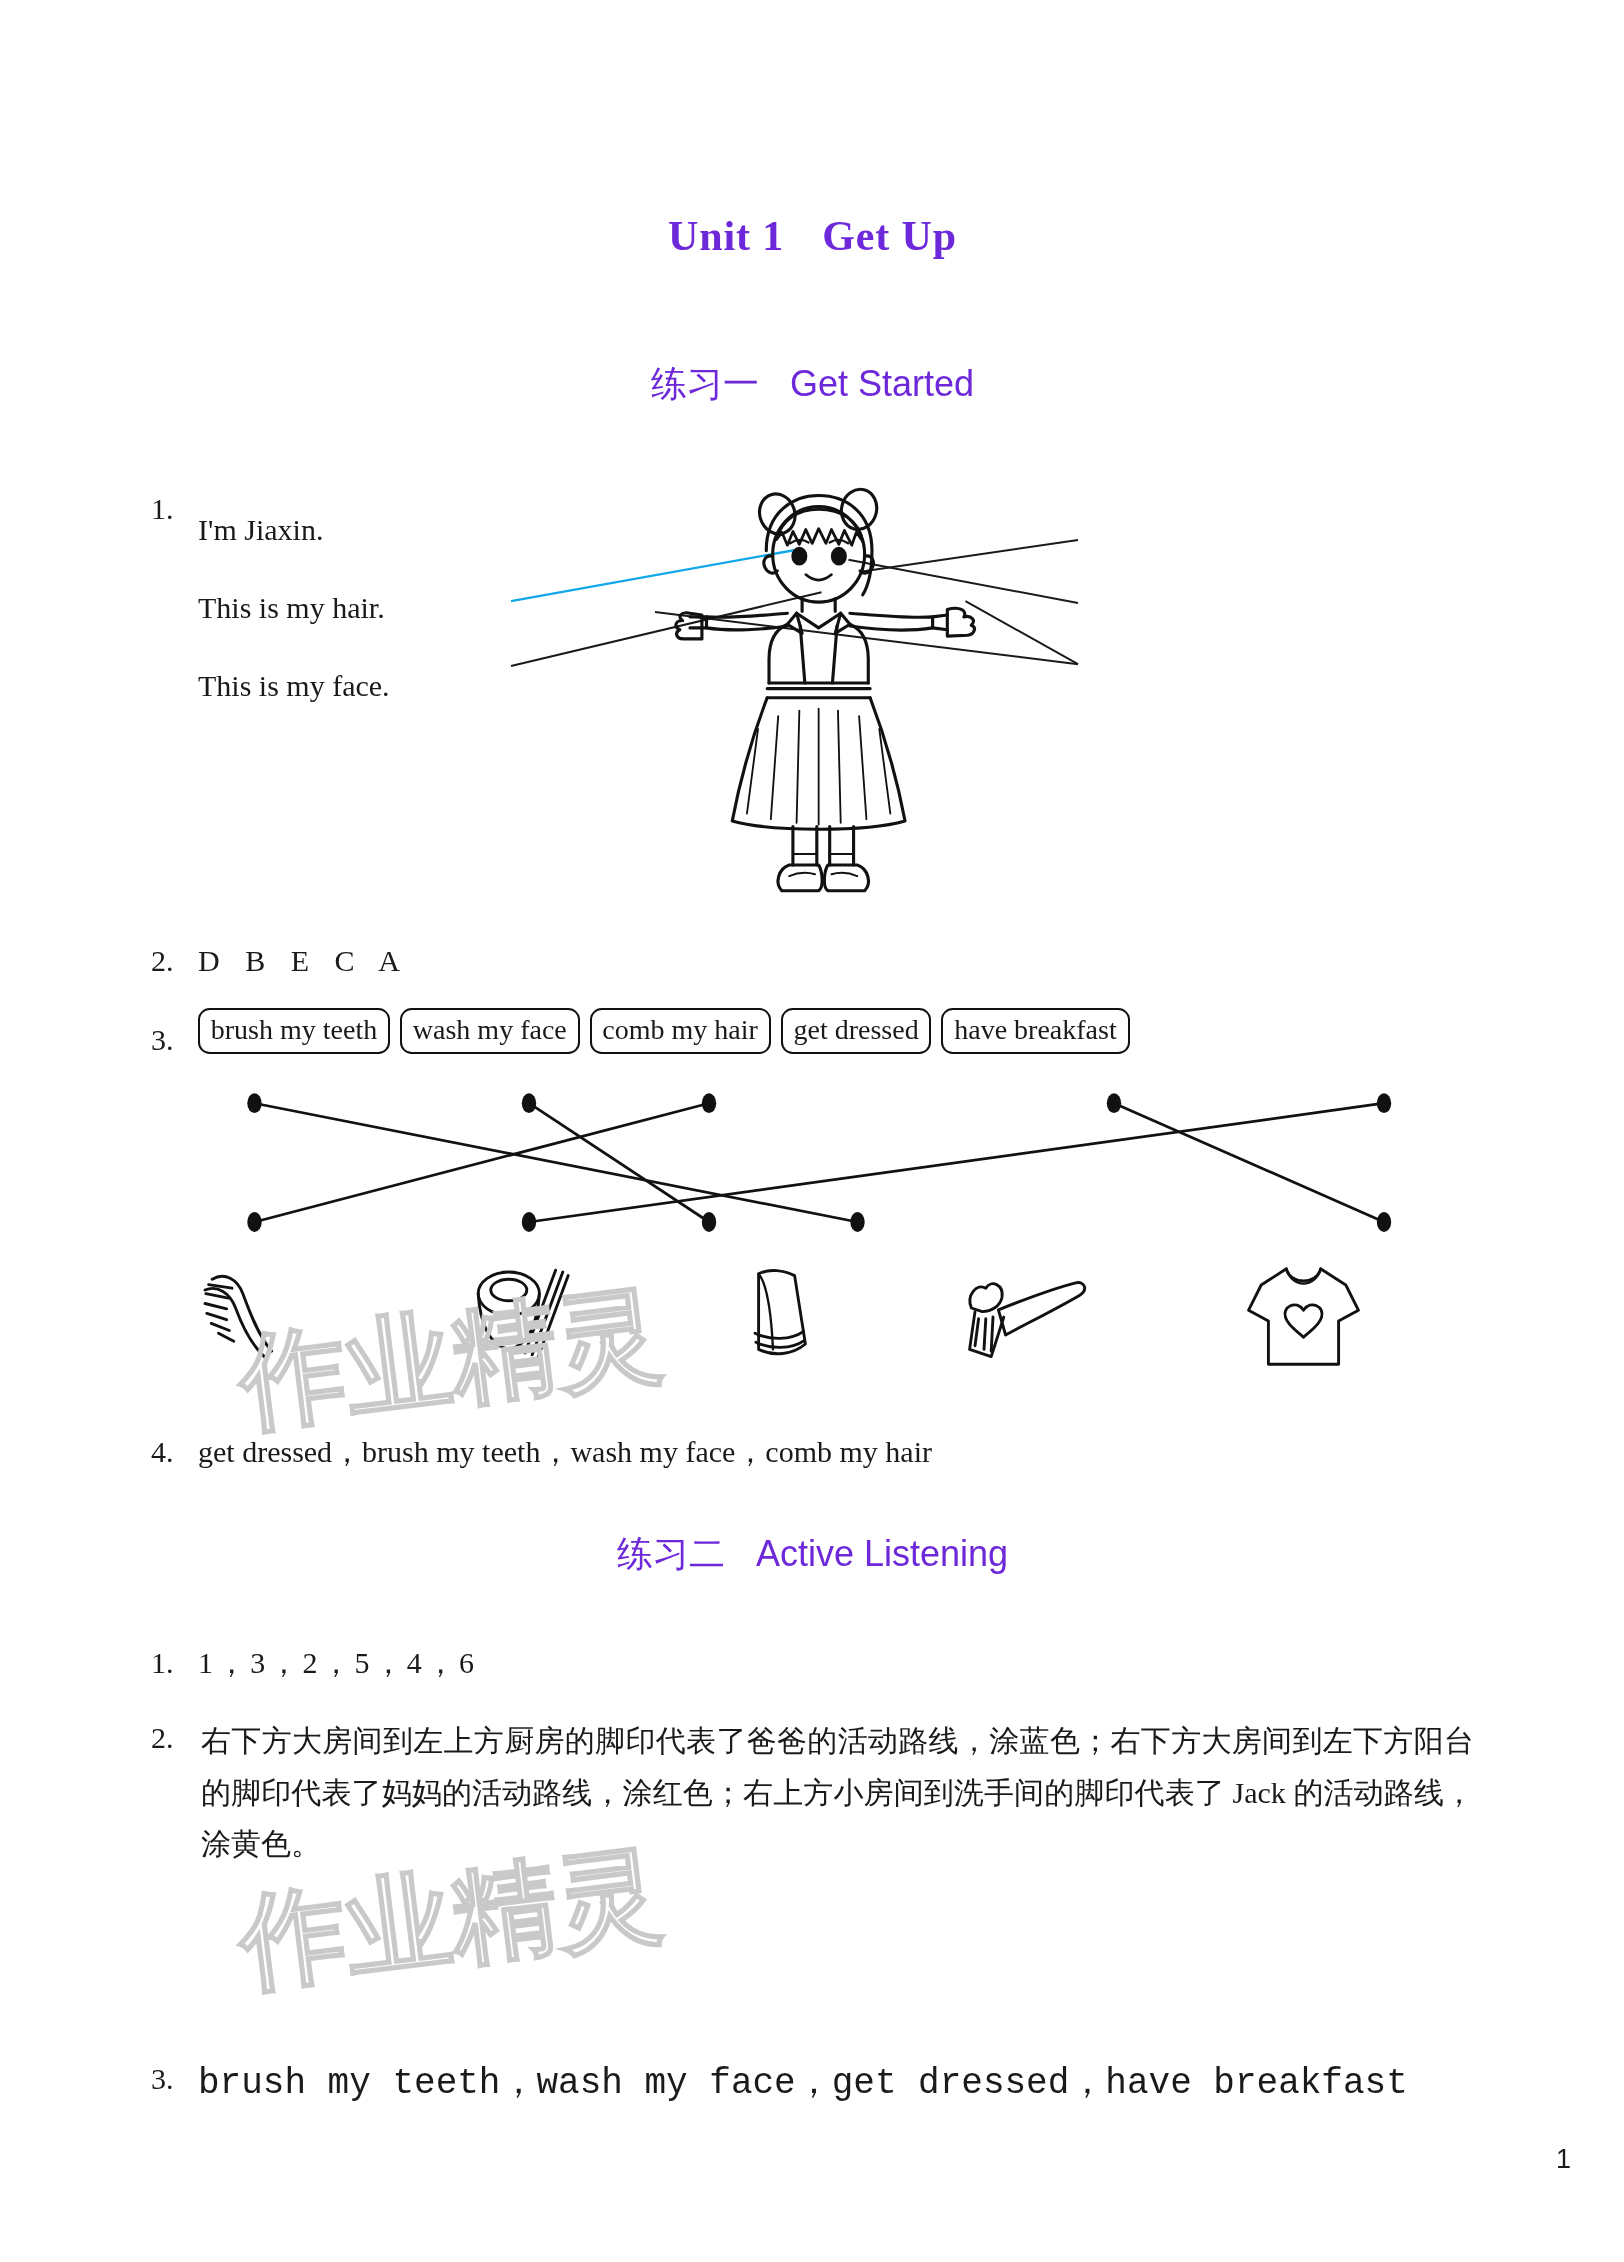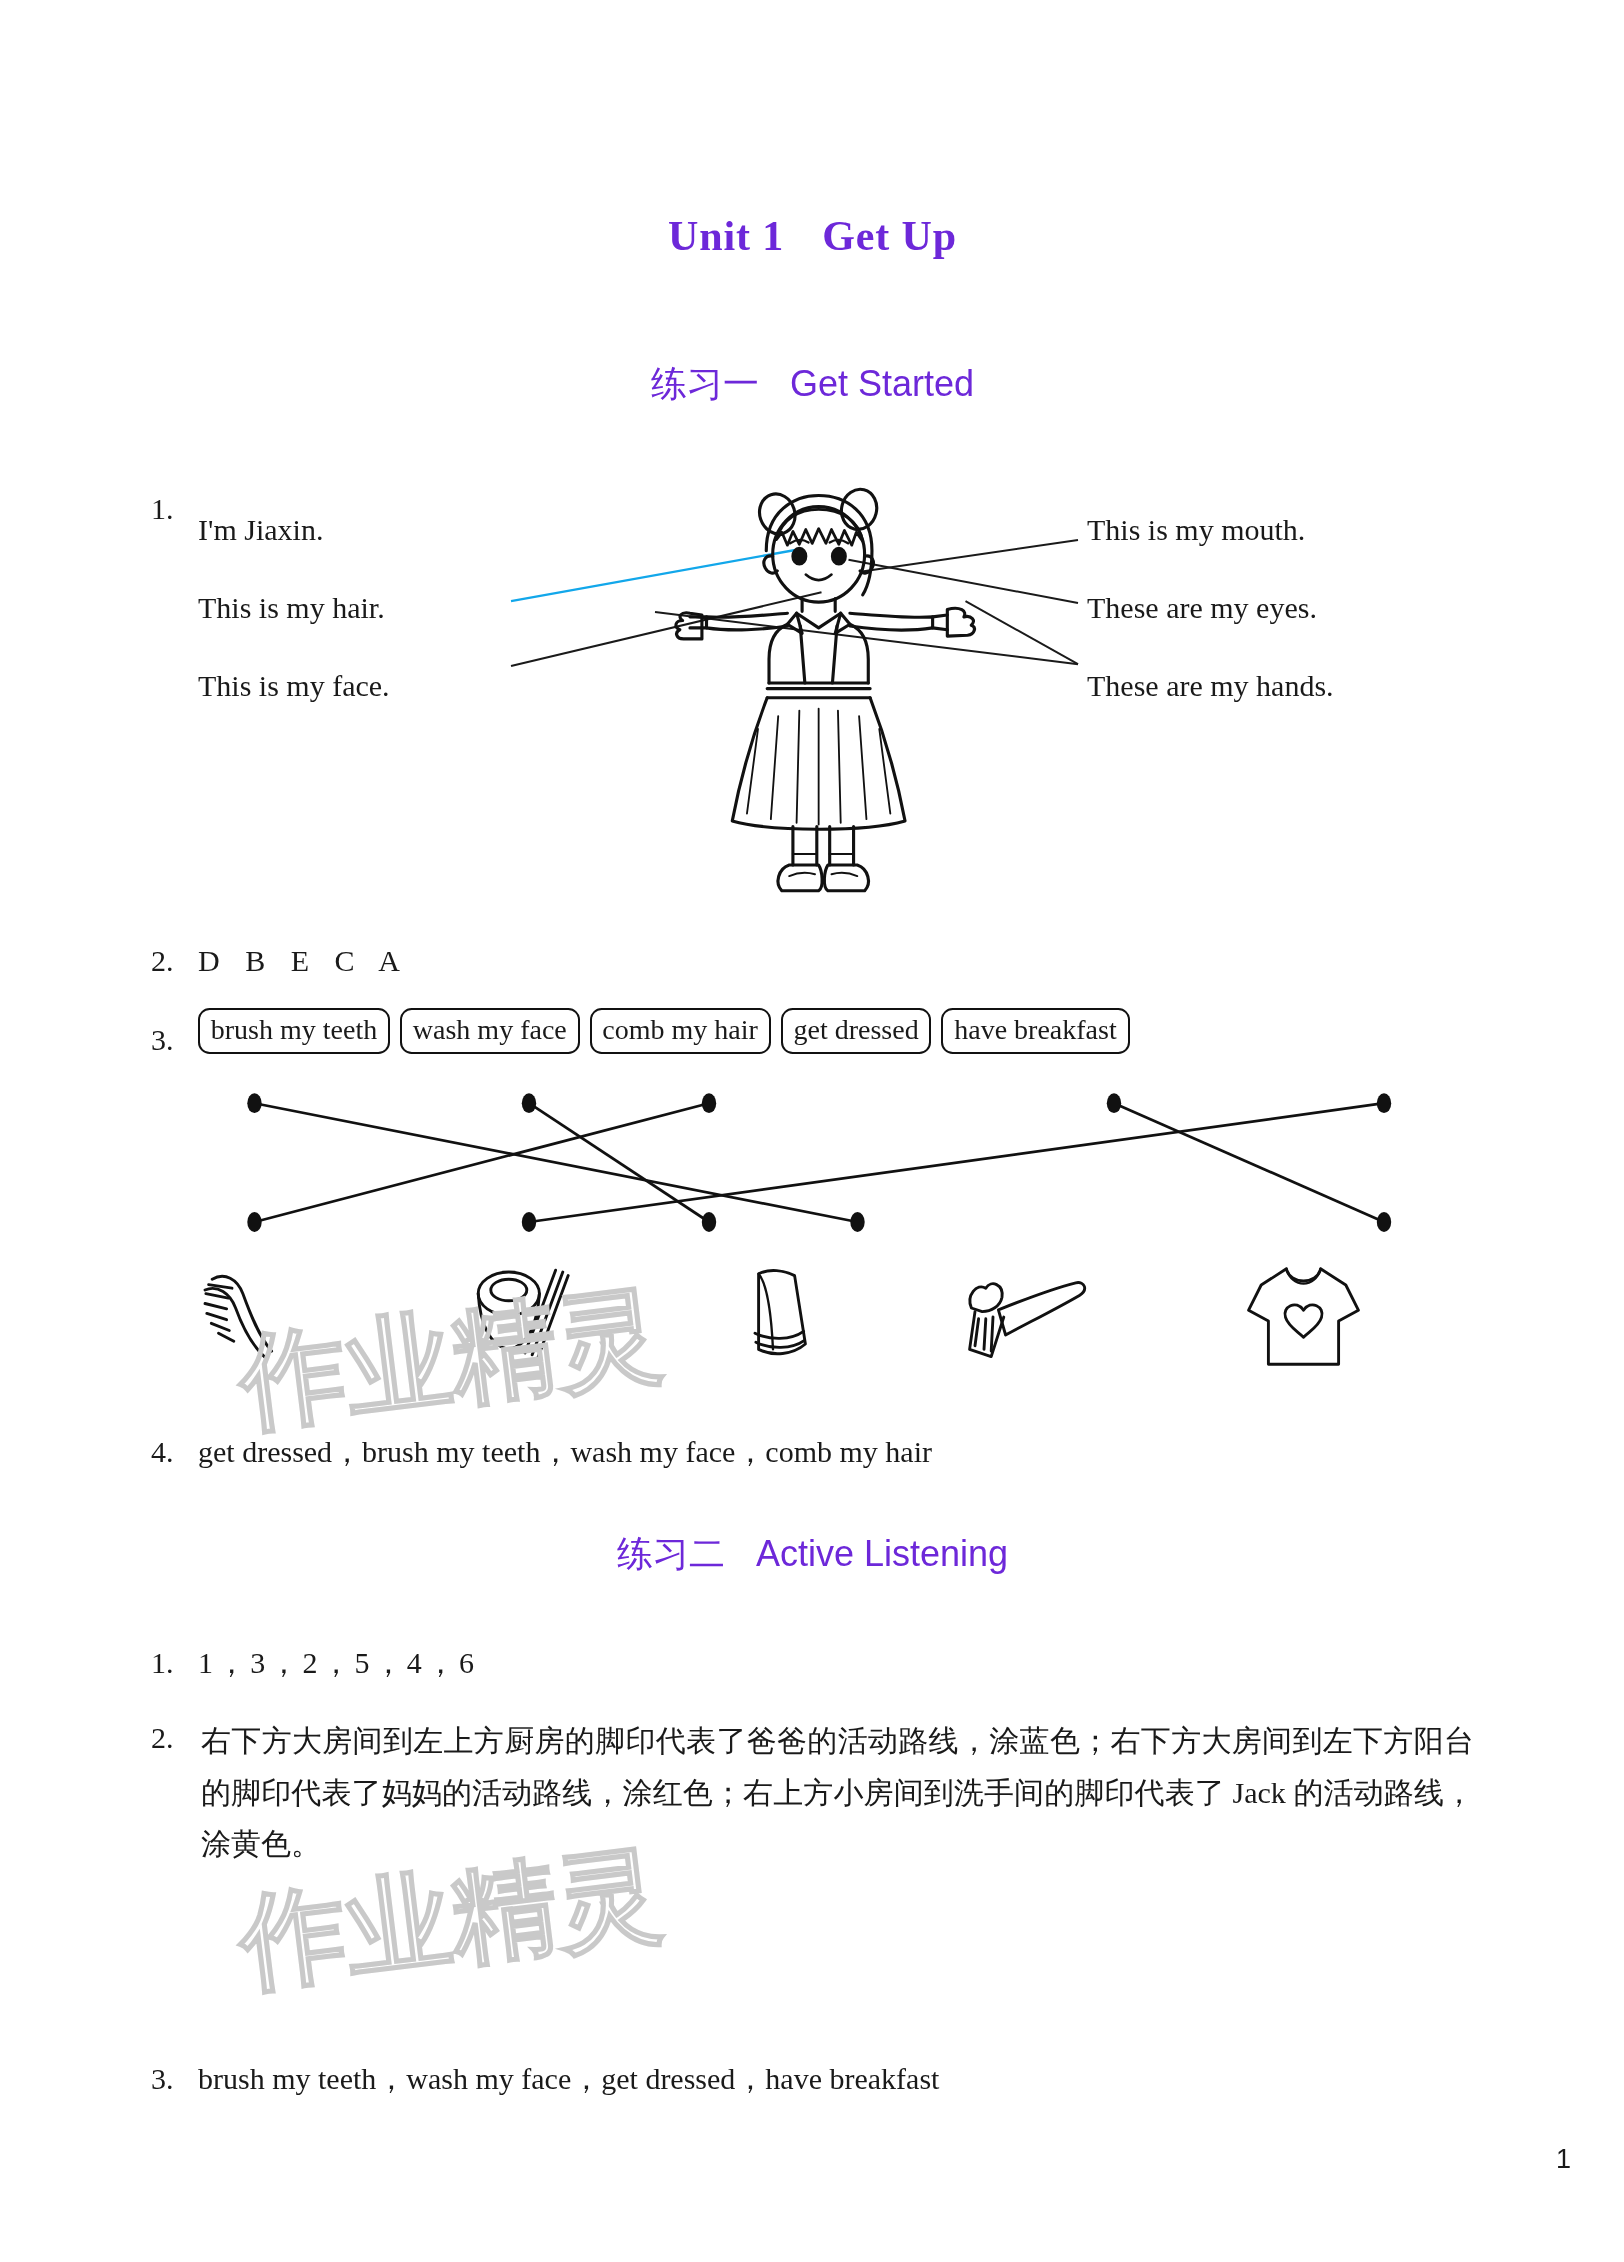--- a/index.html
+++ b/index.html
@@ -64,21 +64,21 @@
   #ex4 .body{font-size:30px;}
 
   
   #s2i1{left:151px;top:1640px;width:900px;}
   #s2i1 .body{letter-spacing:.12em;font-size:30px;}
   #s2i2{left:151px;top:1715px;width:1323px;}
   #s2i2 .num{flex:0 0 50px;width:50px;}
   #s2i2 .body{font-size:30px;line-height:1.72;text-align:justify;
               font-family:"Liberation Serif","DejaVu Serif",serif;}
   #s2i3{left:151px;top:2056px;width:1260px;}
-  #s2i3 .body{font-size:30px;}
+  #s2i3 .body{font-size:36px;font-family:Liberation Mono, monospace;}
 
   .pageno{position:absolute;right:54px;top:2144px;font-size:27px;
           font-family:"Liberation Sans","DejaVu Sans",sans-serif;}
 
   
   .wm{
     position:absolute;color:transparent;
     -webkit-text-stroke:1.8px #c9c9c9;
     font-family:"Liberation Sans","DejaVu Sans",sans-serif;
     font-weight:bold;white-space:nowrap;pointer-events:none;
@@ -102,25 +102,20 @@
 
   <div class="item" id="ex1">
     <span class="num">1.</span>
 
     <div class="labels-left">
       <div class="lbl">I'm Jiaxin.</div>
       <div class="lbl">This is my hair.</div>
       <div class="lbl">This is my face.</div>
     </div>
 
-    <div class="labels-right">
-      <div class="lbl">This is my mouth.</div>
-      <div class="lbl">These are my eyes.</div>
-      <div class="lbl">These are my hands.</div>
-    </div>
 
     <svg class="lines-svg" viewBox="0 0 1480 470">
 
       <line x1="400" y1="128" x2="722" y2="70" stroke="#12a7ea" stroke-width="2.6"></line>
 
       <line x1="400" y1="200" x2="745" y2="118" stroke="#1a1a1a" stroke-width="2.2"></line>
 
       <line x1="1030" y1="60" x2="790" y2="95" stroke="#1a1a1a" stroke-width="2.2"></line>
 
       <line x1="1030" y1="130" x2="775" y2="82" stroke="#1a1a1a" stroke-width="2.2"></line>

